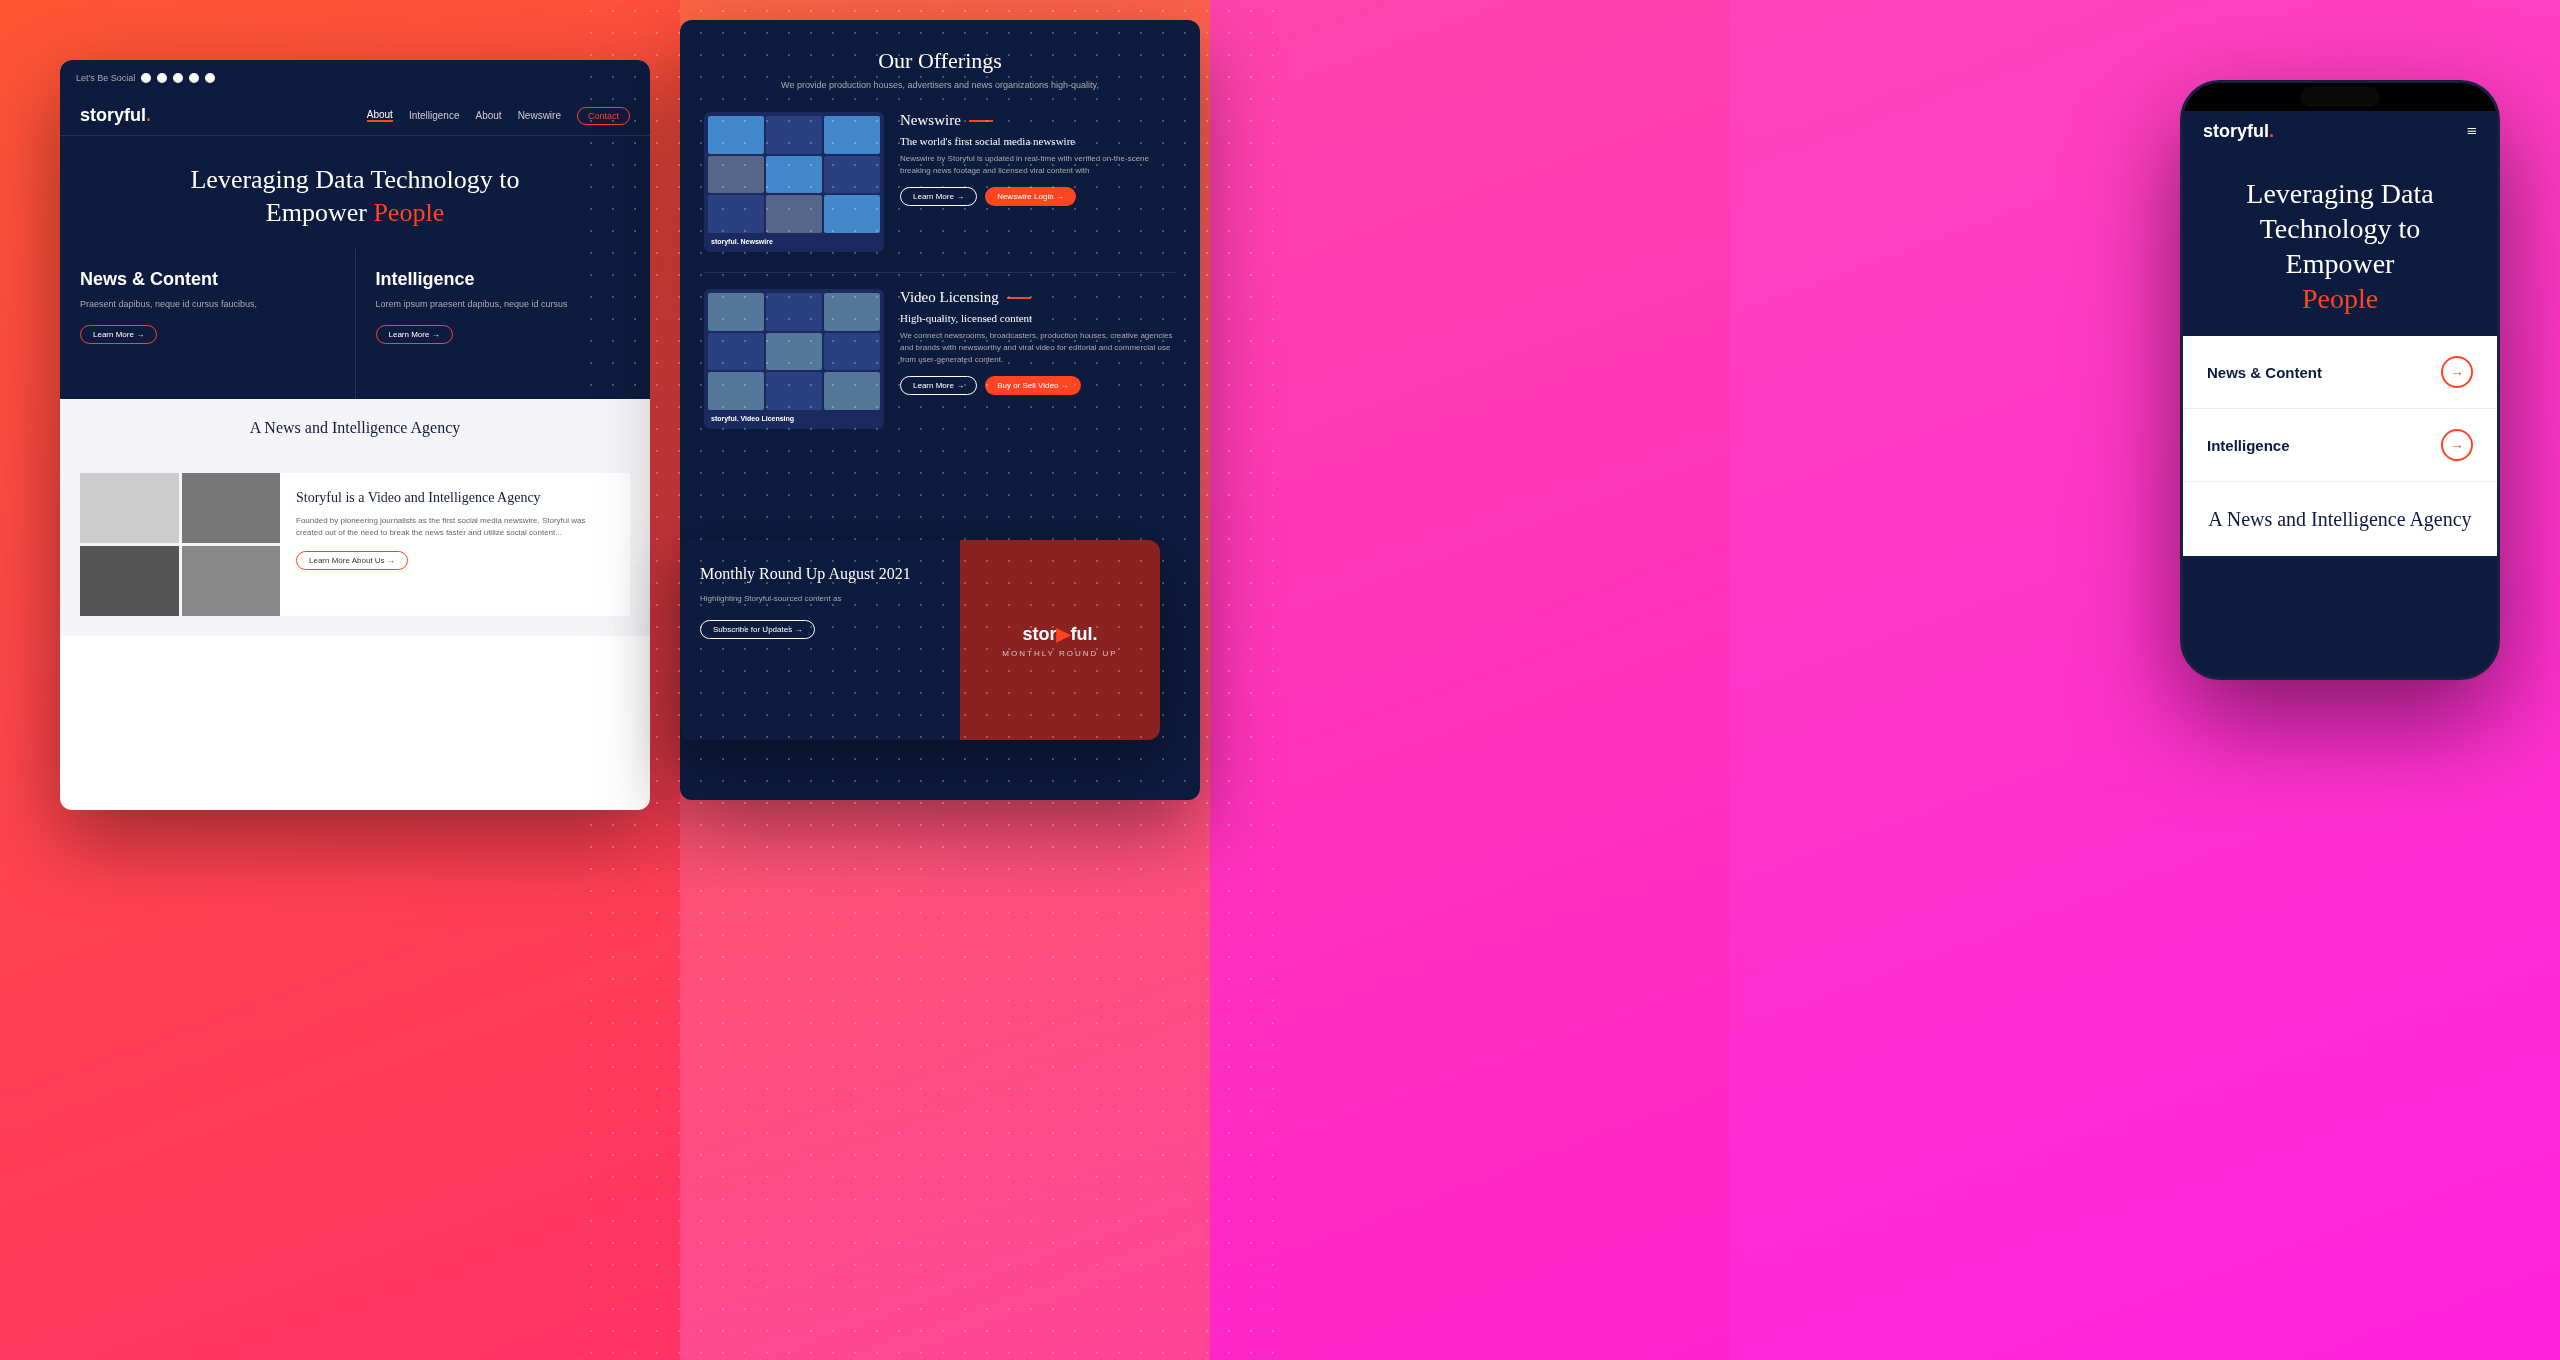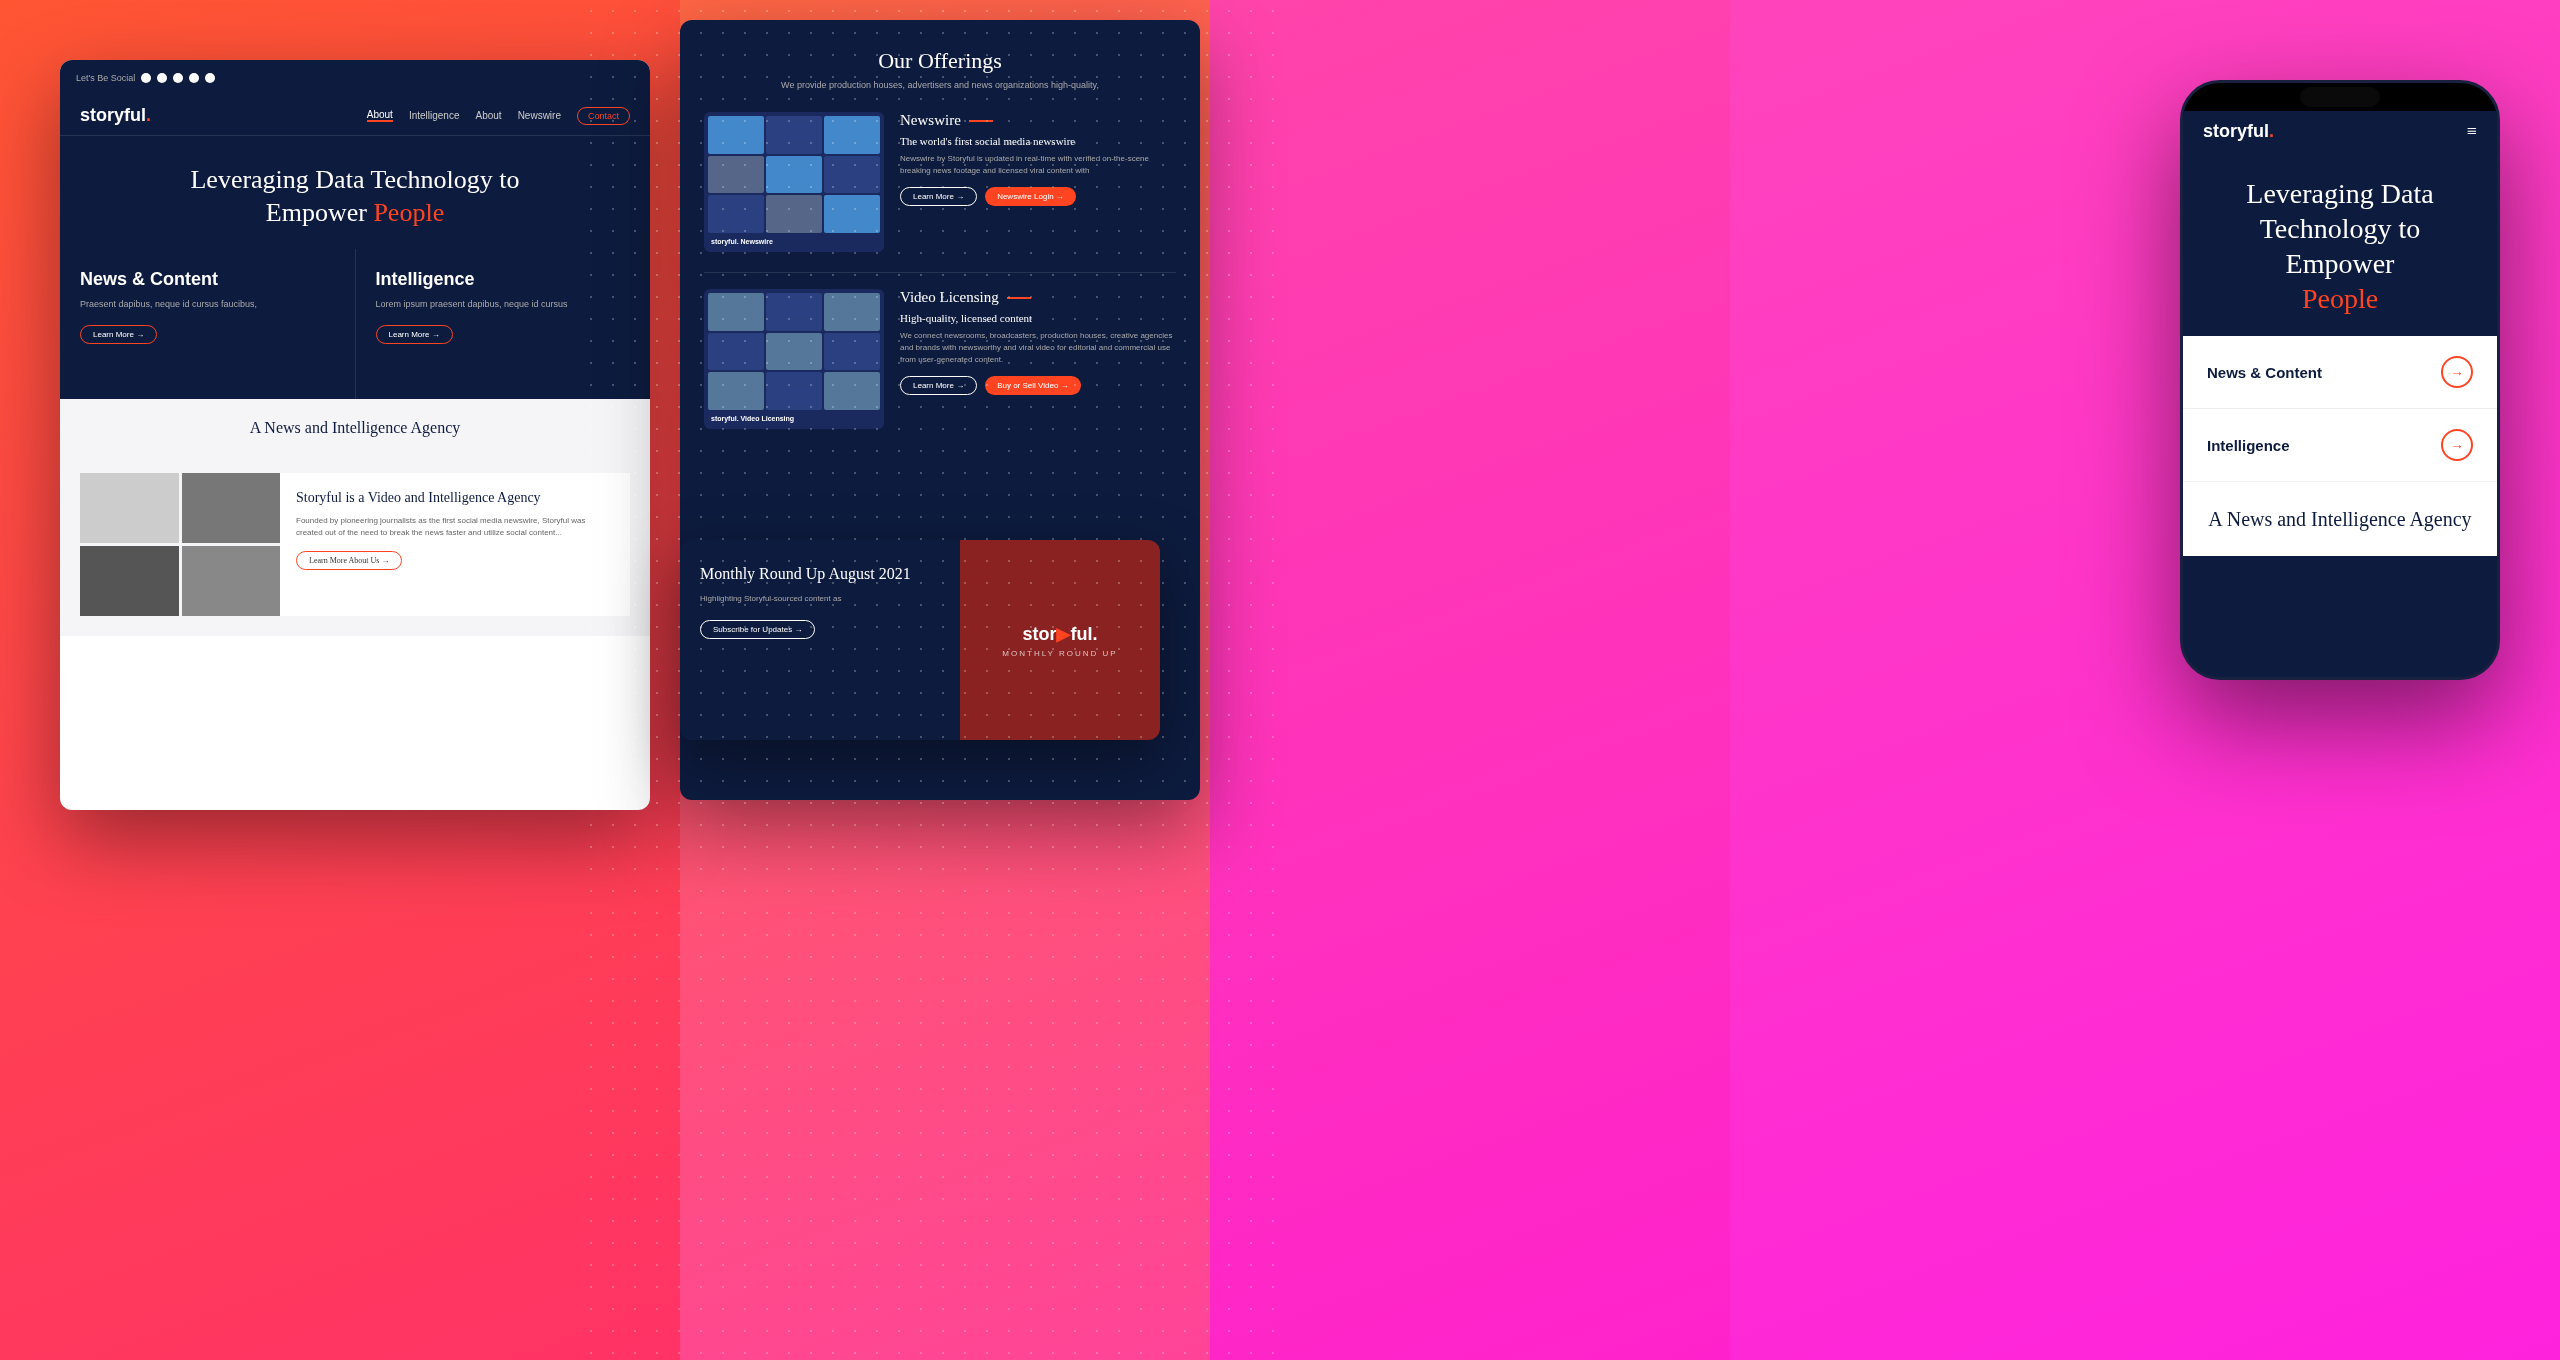--- a/index.html
+++ b/index.html
@@ -239,21 +239,21 @@
       font-family: Arial, sans-serif;
       margin-bottom: 10px;
     }
     .learn-more-outline {
       background: transparent;
       border: 1.5px solid #ff4422;
       color: #333;
       font-size: 8px;
       padding: 4px 12px;
       border-radius: 20px;
-      font-family: Liberation Serif, serif;
+      font-family: Liberation Sans, sans-serif;
       cursor: pointer;
     }
 
     
     .offerings-section {
       position: absolute;
       left: 680px;
       top: 20px;
       width: 520px;
       height: 780px;

